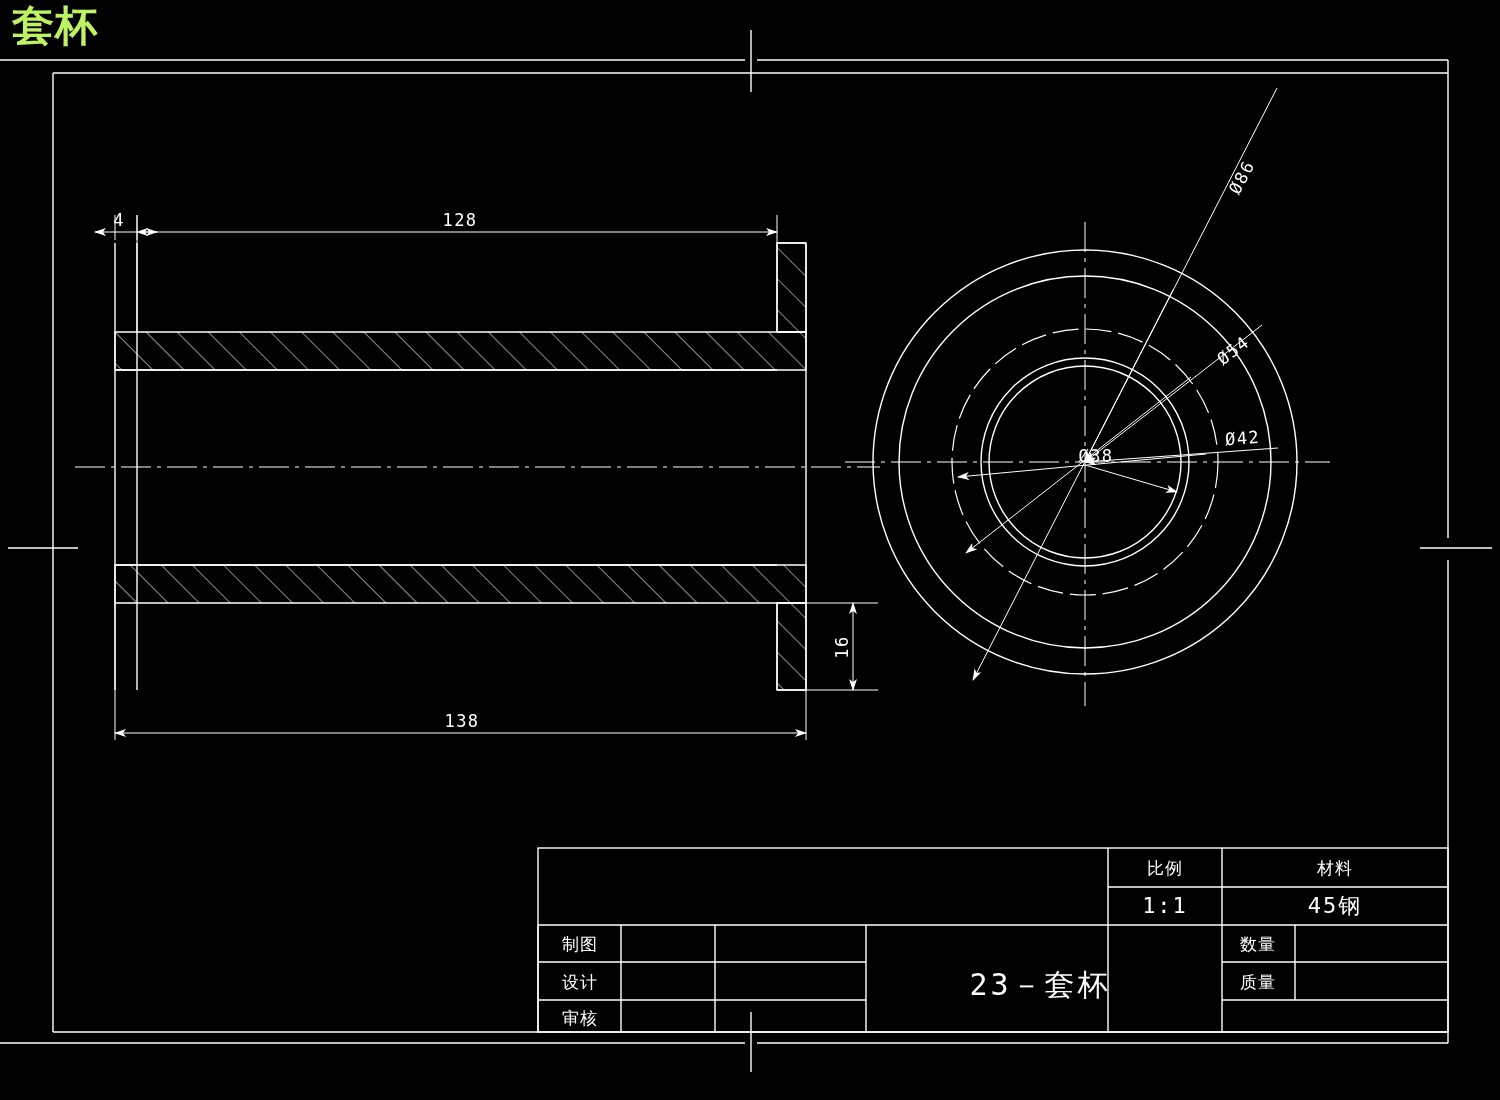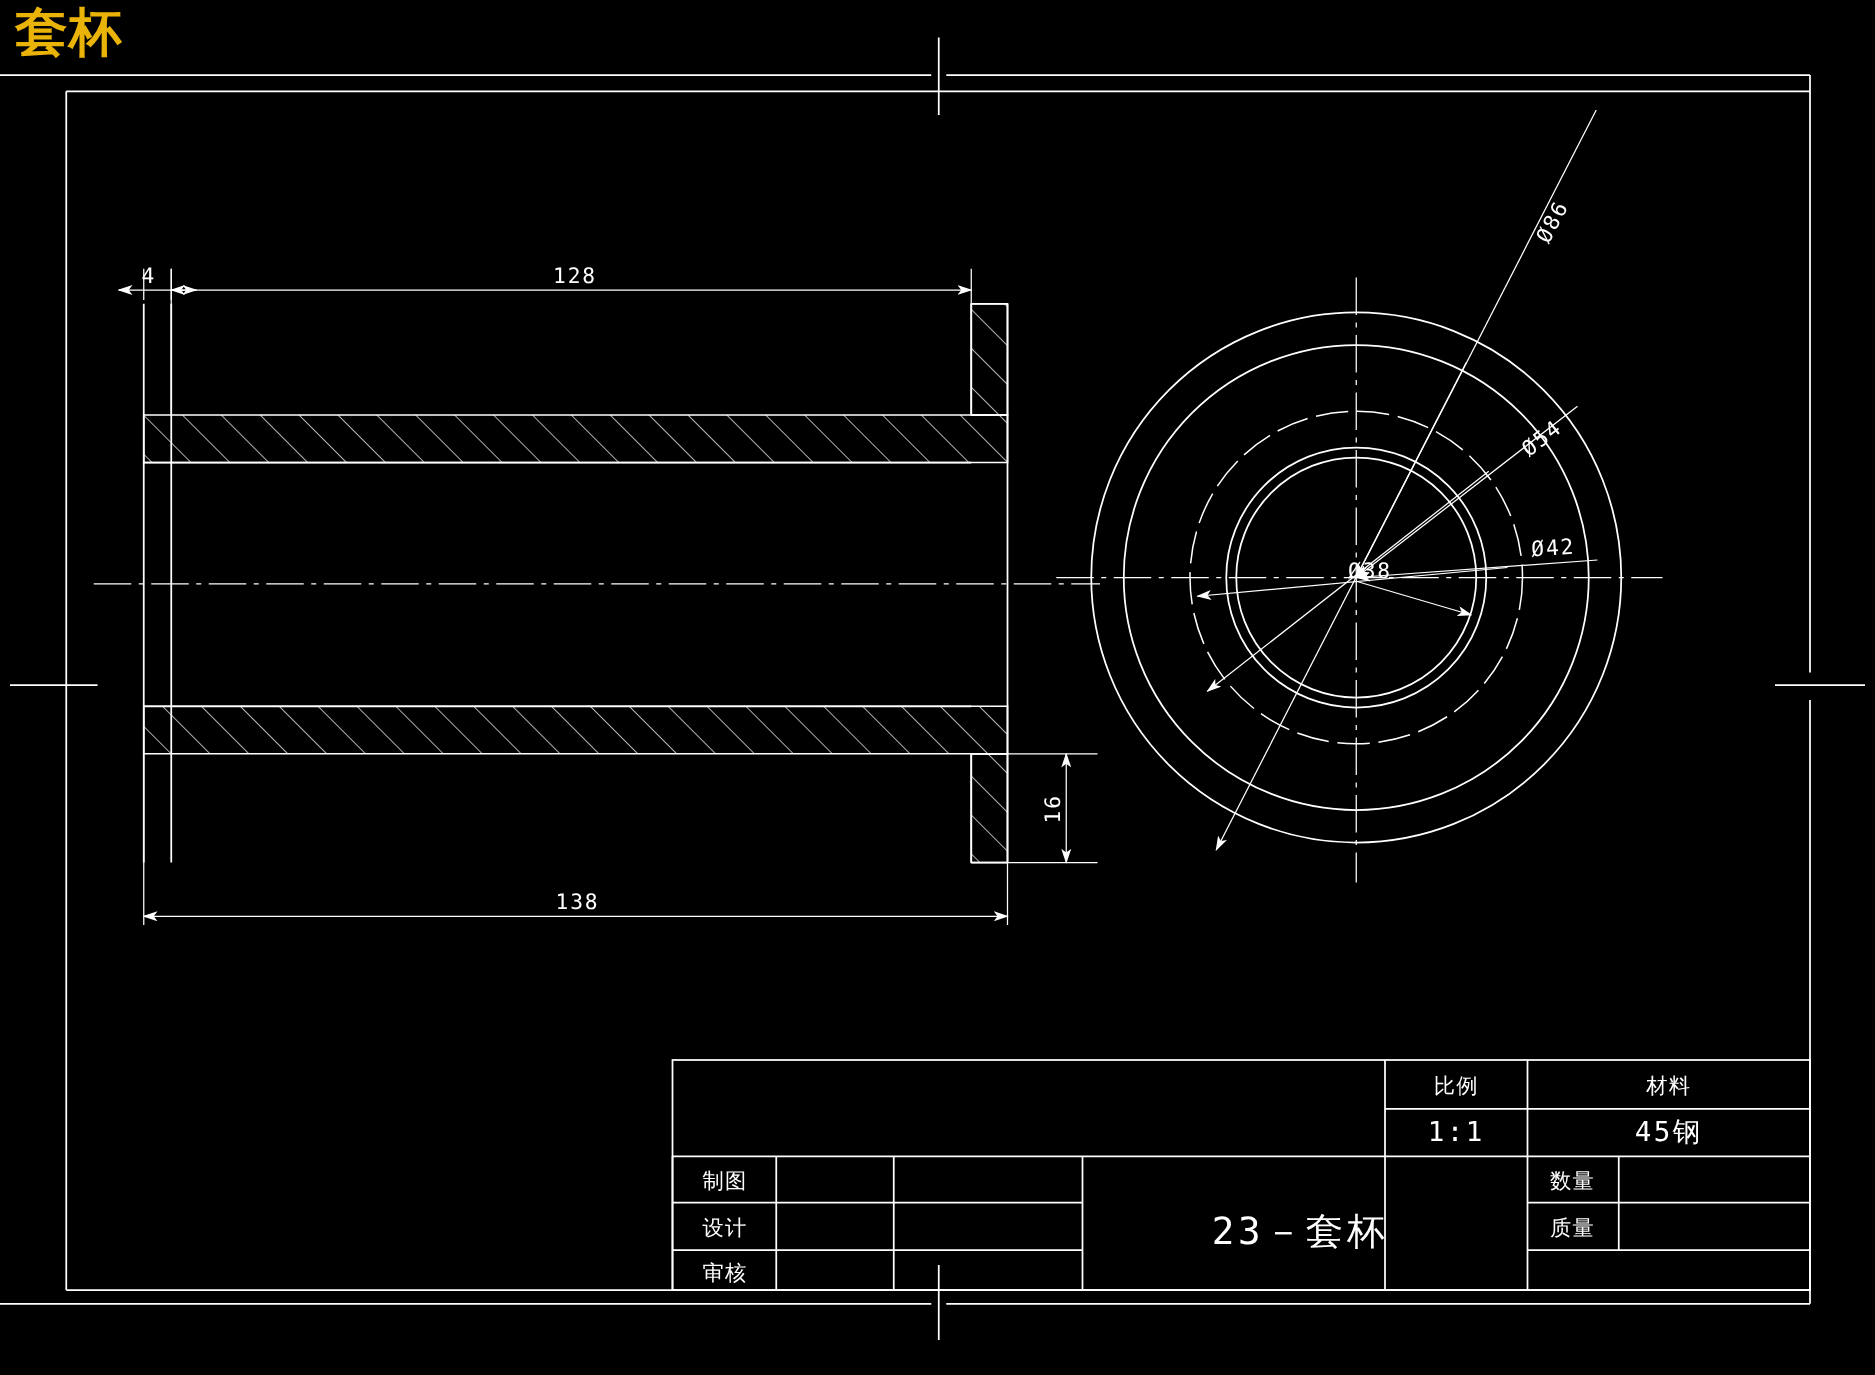--- a/index.html
+++ b/index.html
@@ -19,21 +19,21 @@
     position: absolute;
     left: 0;
     top: 0;
     width: 1500px;
     height: 1100px;
   }
   .title-label {
     position: absolute;
     left: 12px;
     top: 5px;
-    color: #eab308;
+    color: #bef264;
     font-family: "DejaVu Sans", sans-serif;
     font-size: 42px;
     font-weight: 700;
     line-height: 1;
     letter-spacing: 1px;
     white-space: nowrap;
   }
   
   .ln      { stroke: #ffffff; stroke-width: 1.4; fill: none; }
   .ln-dim  { stroke: #ffffff; stroke-width: 1.0; fill: none; }

